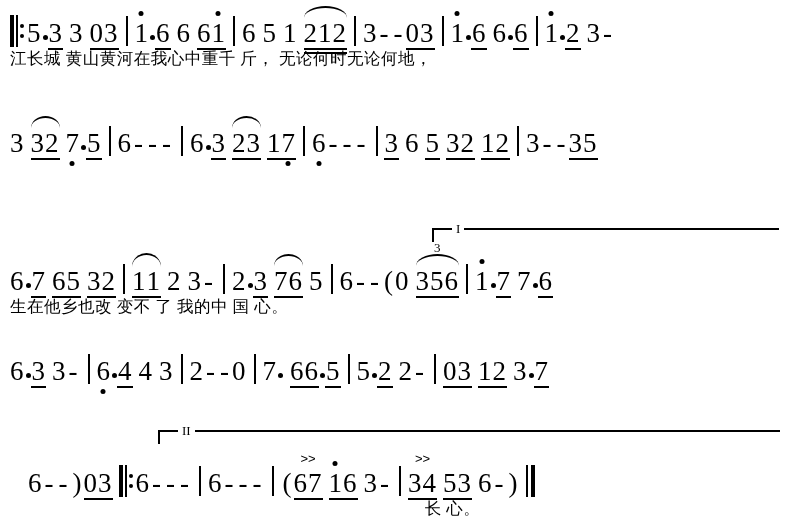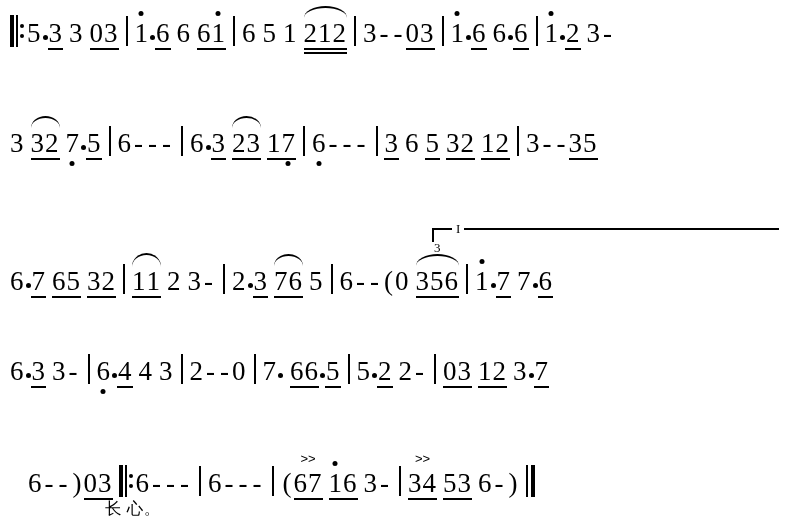--- a/index.html
+++ b/index.html
@@ -246,20 +246,21 @@
         <span class="augdot"></span>
       <span class="cell num">6<i class="beam1"></i></span>
       <span class="bar"></span>
       <span class="cell num">1<i class="oct-up"></i></span>
         <span class="augdot"></span>
       <span class="cell num">2<i class="beam1"></i></span>
       <span class="cell sp-sm"></span>
       <span class="cell num">3</span>
       <span class="dash">-</span>
     </div>
+    <div class="lyrics-row">江长城 黄山黄河在我心中重千   斤，   无论何时无论何地，</div>
   </div>
 
   <div class="system" id="row2">
     <div class="notes-row">
       <span class="cell num">3</span>
       <span class="cell sp-sm"></span>
       <span class="group"><i class="slur small"></i><i class="gbeam1"></i><span class="cell num">3</span><span class="cell num">2</span></span>
       <span class="cell sp-sm"></span>
       <span class="cell num">7<i class="oct-dn"></i></span>
         <span class="augdot"></span>
@@ -337,20 +338,21 @@
       <span class="group"><span class="triplet-num">3</span><i class="slur small"></i><i class="gbeam1"></i><span class="cell num">3</span><span class="cell num">5</span><span class="cell num">6</span></span>
       <span class="bar"></span>
       <span class="cell num">1<i class="oct-up"></i></span>
         <span class="augdot"></span>
       <span class="cell num">7<i class="beam1"></i></span>
       <span class="cell sp-sm"></span>
       <span class="cell num">7</span>
         <span class="augdot"></span>
       <span class="cell num">6<i class="beam1"></i></span>
     </div>
+    <div class="lyrics-row">生在他乡也改 变不 了 我的中 国 心。</div>
   </div>
 
   <div class="system" id="row4">
     <div class="notes-row">
       <span class="cell num">6</span>
         <span class="augdot"></span>
       <span class="cell num">3<i class="beam1"></i></span>
       <span class="cell sp-sm"></span>
       <span class="cell num">3</span>
       <span class="dash">-</span>
@@ -387,20 +389,23 @@
       <span class="group"><i class="gbeam1"></i><span class="cell num">1</span><span class="cell num">2</span></span>
       <span class="cell sp-sm"></span>
       <span class="cell num">3</span>
         <span class="augdot"></span>
       <span class="cell num">7<i class="beam1"></i></span>
     </div>
     <div class="lyrics-row"></div>
   </div>
 
   <div class="system" id="row5">
+    <div class="volta" style="left:158px; top:0px; width:620px;">
+      <span class="label">II</span>
+    </div>
     <div class="notes-row" style="margin-top:22px; padding-left:28px;">
       <span class="cell num">6</span>
       <span class="dash">-</span>
       <span class="dash">-</span>
       <span class="paren">)</span>
       <span class="group"><i class="gbeam1"></i><span class="cell num">0</span><span class="cell num">3</span></span>
       <span class="repeat-start" style="margin-left:6px;">
           <i class="thick"></i>
           <i class="thin"></i>
           <i class="dot d1"></i>
@@ -429,16 +434,16 @@
       <span class="group"><i class="gbeam1"></i><span class="cell num">5</span><span class="cell num">3</span></span>
       <span class="cell sp-sm"></span>
       <span class="cell num">6</span>
       <span class="dash">-</span>
       <span class="paren">)</span>
       <span class="endbar">
           <i class="thin"></i>
           <i class="thick"></i>
         </span>
     </div>
-    <div class="lyrics-row" style="padding-left:105px;">长  心。</div>
+    <div class="lyrics-row" style="padding-left:105px;text-align:center;">长  心。</div>
   </div>
 
 </div>
 
 </body></html>

